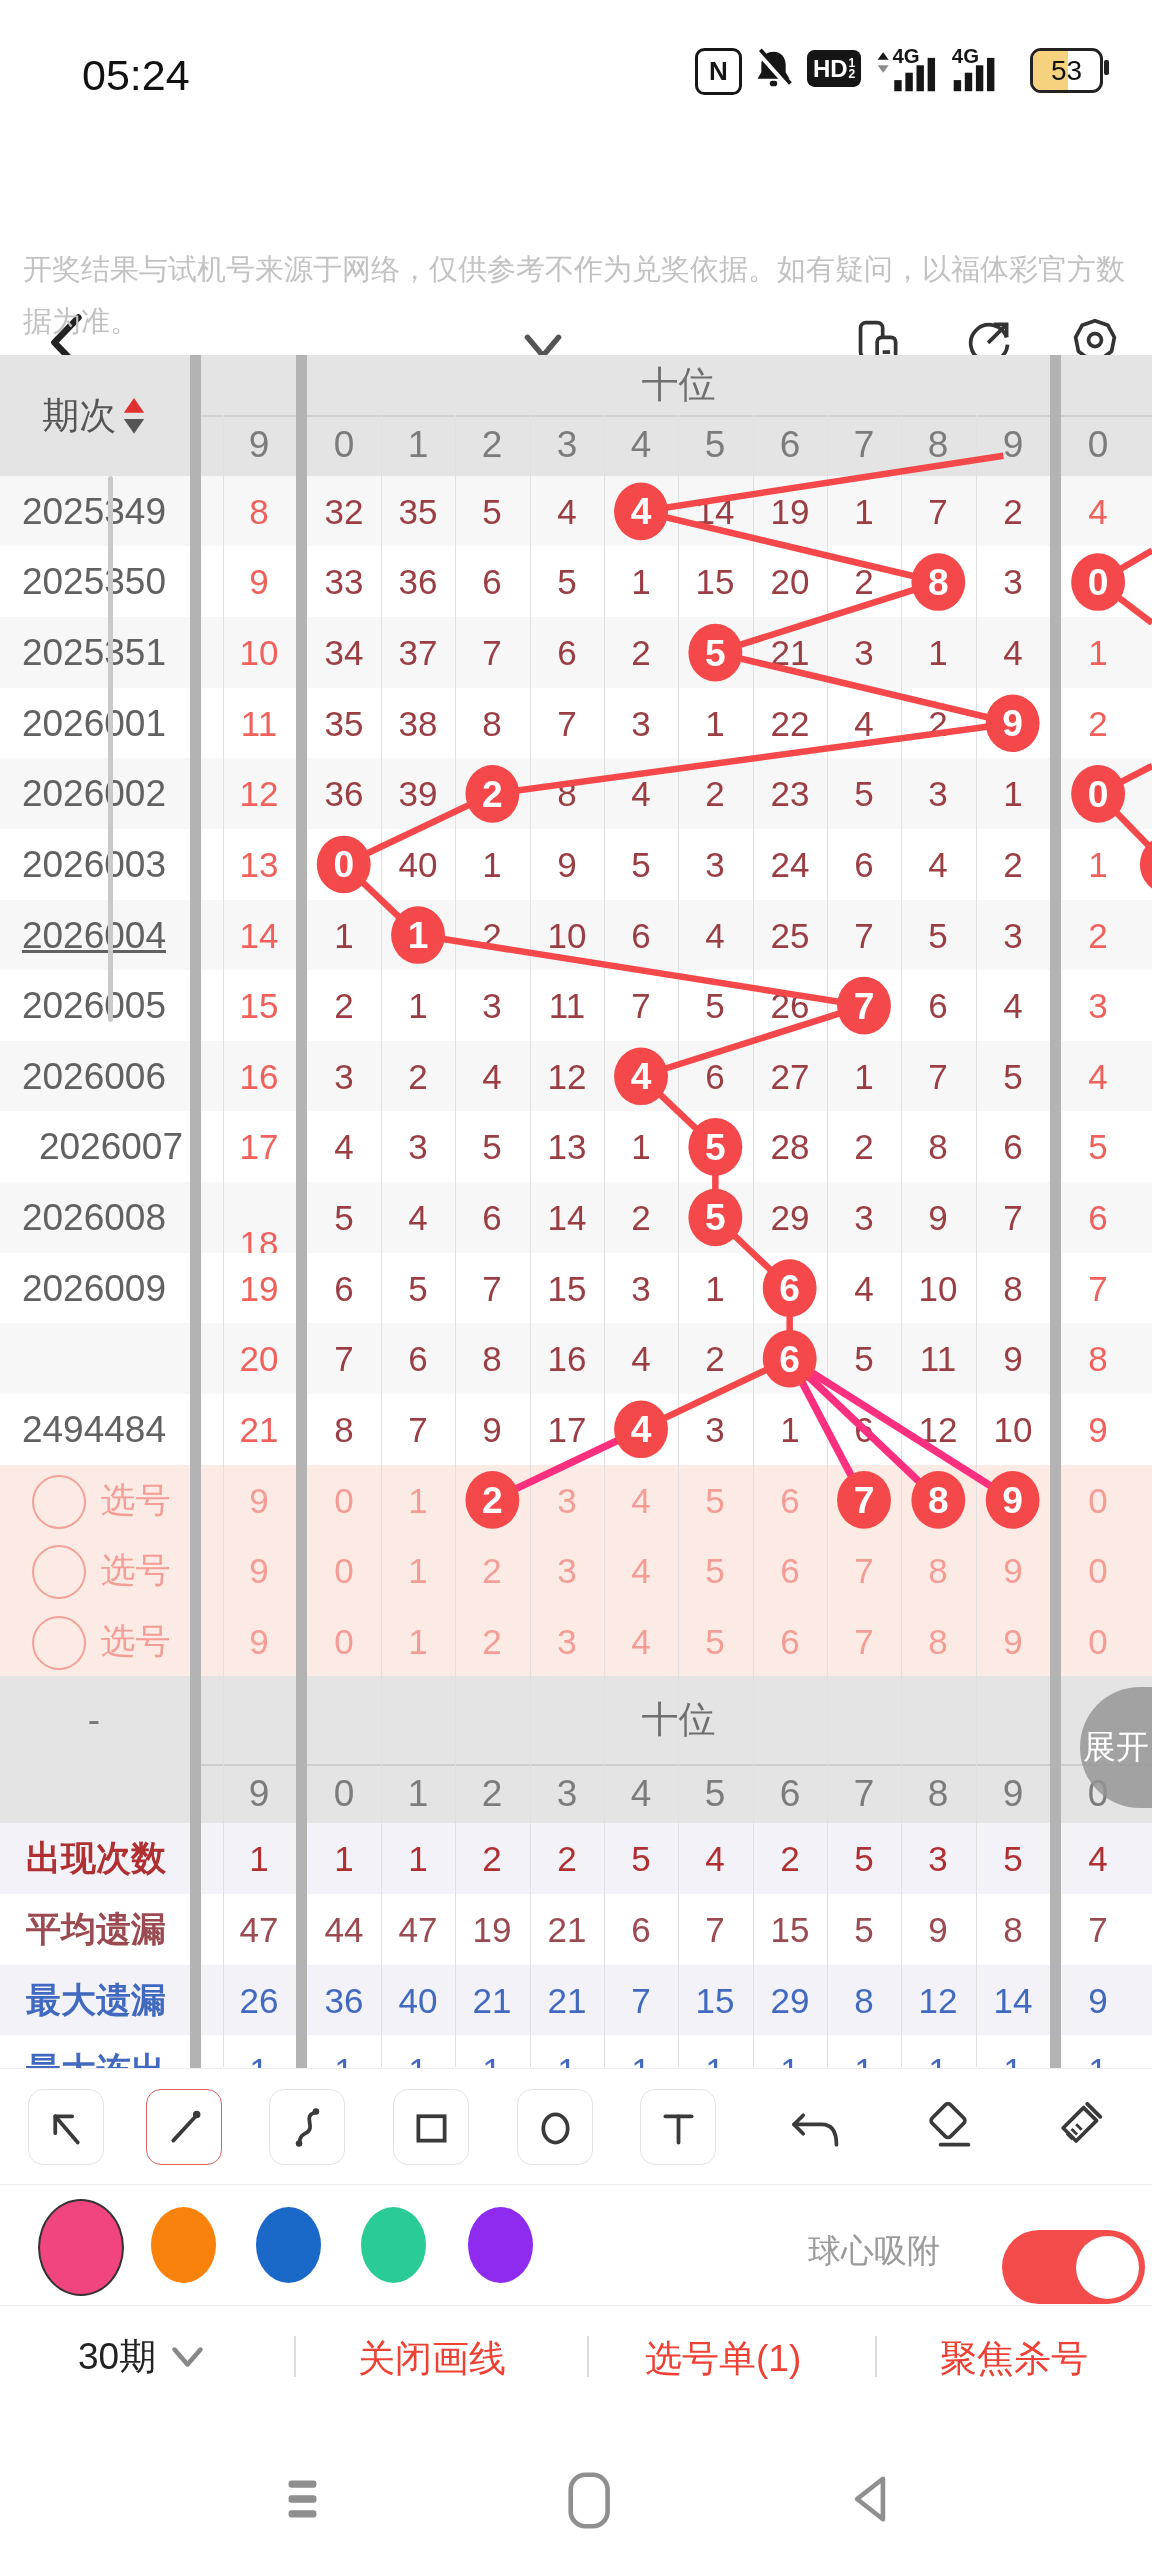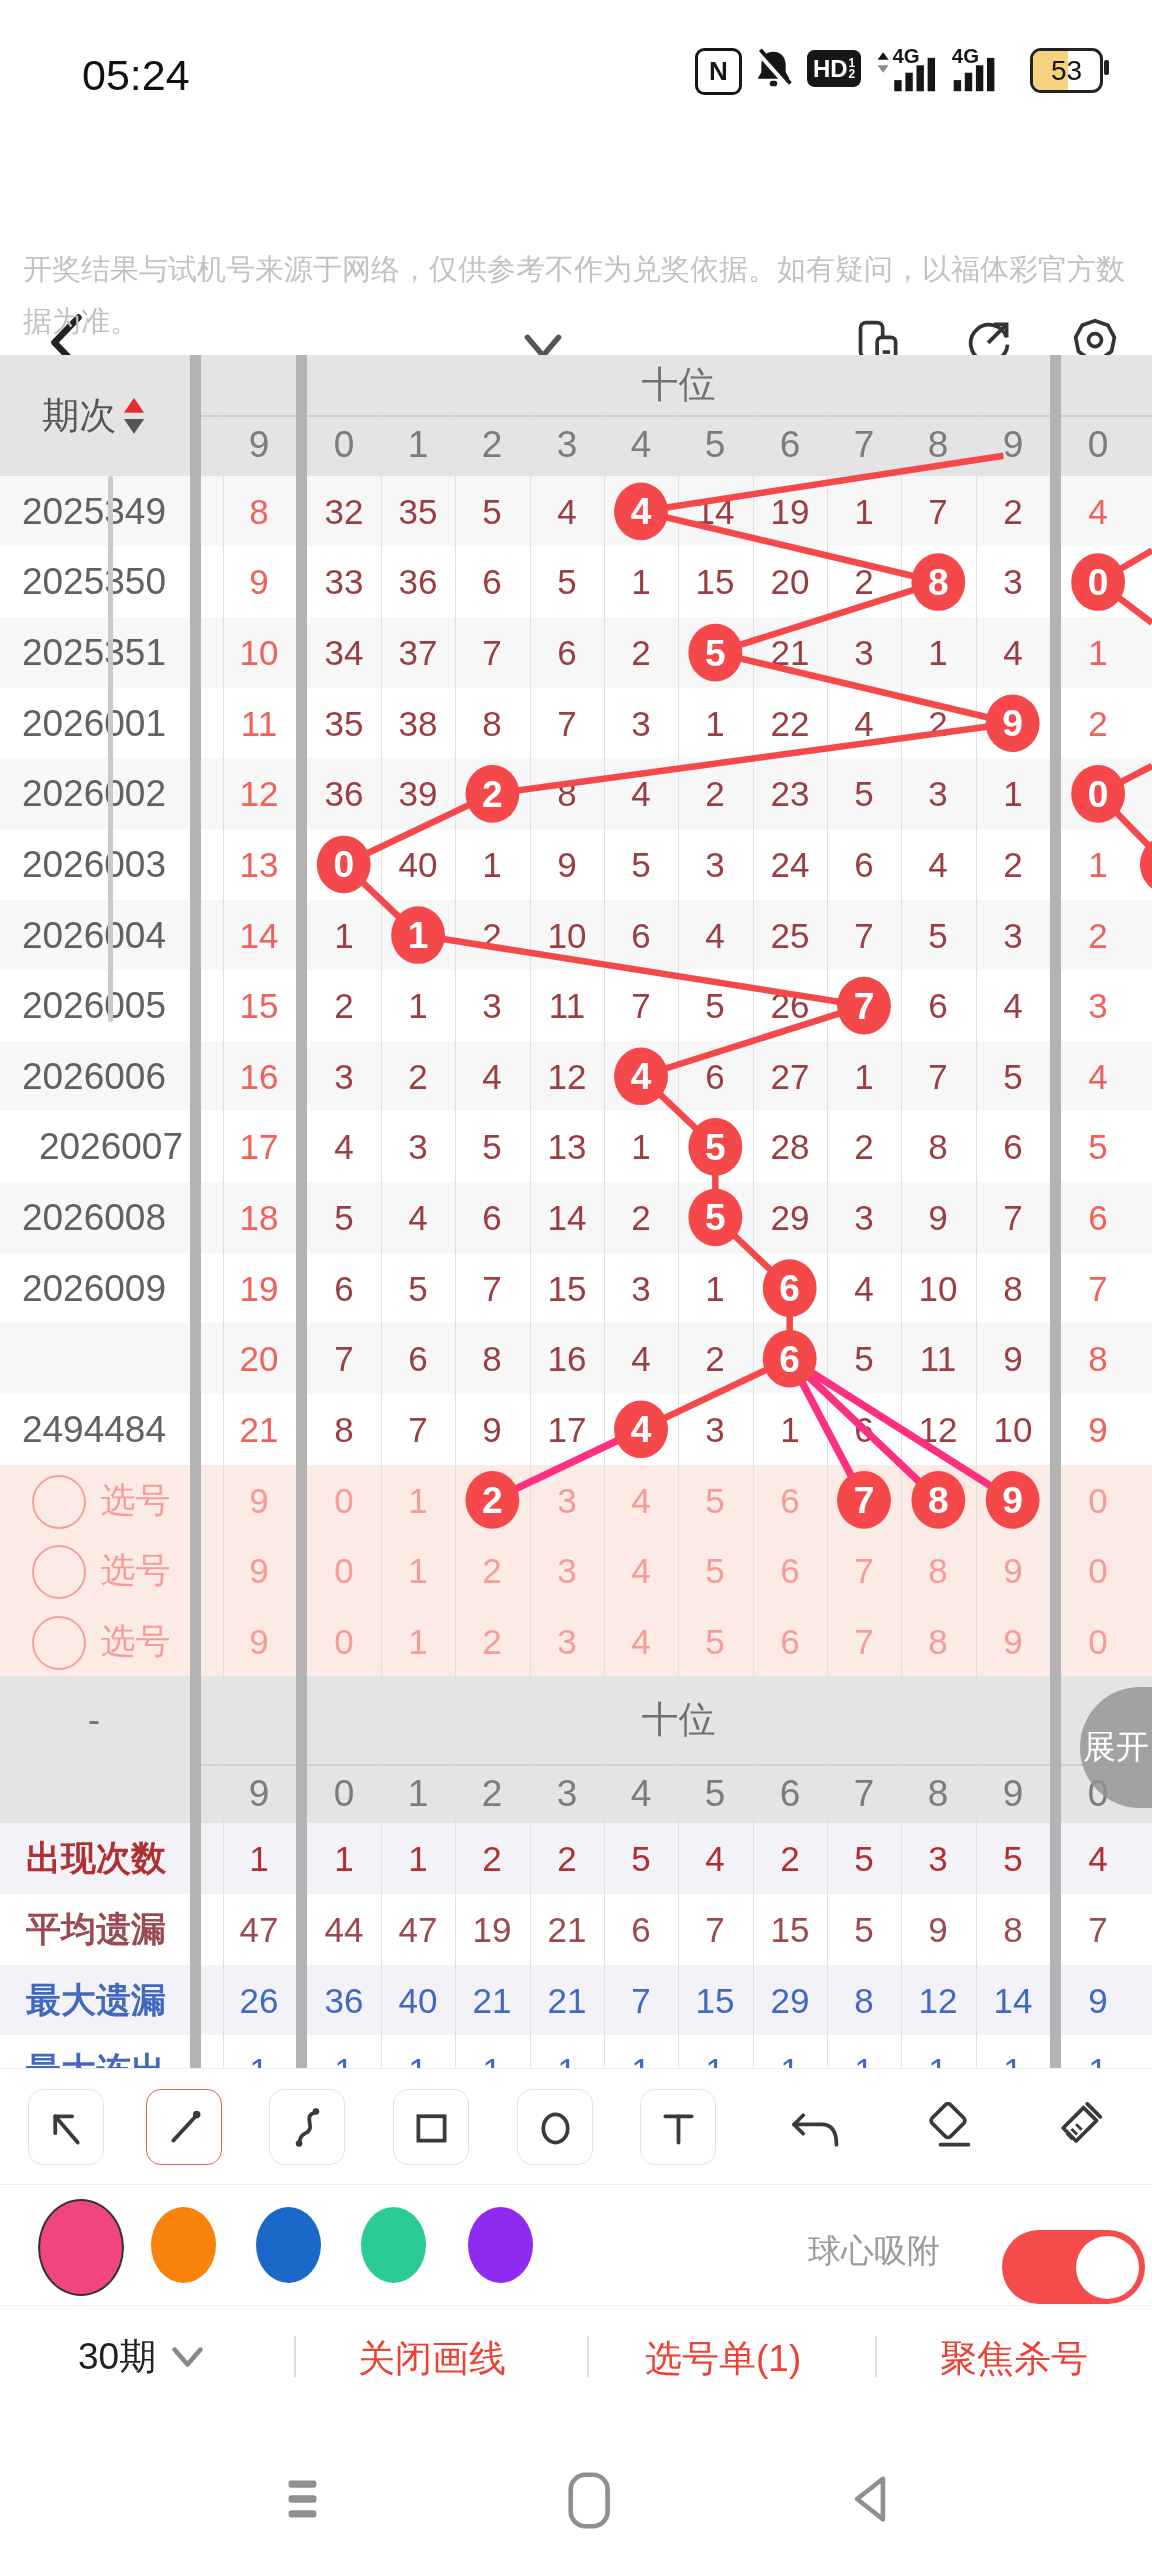--- a/index.html
+++ b/index.html
@@ -234,21 +234,21 @@
     <div class="cell num-main" style="left:530px;top:829px;width:74px;height:71px;">9</div>
     <div class="cell num-main" style="left:604px;top:829px;width:74px;height:71px;">5</div>
     <div class="cell num-main" style="left:678px;top:829px;width:74px;height:71px;">3</div>
     <div class="cell num-main" style="left:753px;top:829px;width:74px;height:71px;">24</div>
     <div class="cell num-main" style="left:827px;top:829px;width:74px;height:71px;">6</div>
     <div class="cell num-main" style="left:901px;top:829px;width:74px;height:71px;">4</div>
     <div class="cell num-main" style="left:976px;top:829px;width:74px;height:71px;">2</div>
     <div class="cell num-side" style="left:1061px;top:829px;width:74px;height:71px;">1</div>
     <div class="a" style="left:0;top:900px;width:1152px;height:71px;background:#f7f7f7;"></div>
     <div class="rowline" style="top:970px;"></div>
-    <div class="cell period" style="left:0px;top:900px;width:188px;height:71px;">2026004</div>
+    <div class="cell period" style="left:0px;top:900px;width:188px;height:71px;text-decoration:underline;">2026004</div>
     <div class="a" style="left:201px;top:900px;width:22px;height:71px;overflow:hidden;">
        <div class="cell" style="left:-52px;top:0;width:74px;height:71px;color:#f0615c;">9</div>
     </div>
     <div class="cell num-side" style="left:223px;top:900px;width:72px;height:71px;">14</div>
     <div class="cell num-main" style="left:307px;top:900px;width:74px;height:71px;">1</div>
     <div class="cell num-main" style="left:381px;top:900px;width:74px;height:71px;">1</div>
     <div class="cell num-main" style="left:455px;top:900px;width:74px;height:71px;">2</div>
     <div class="cell num-main" style="left:530px;top:900px;width:74px;height:71px;">10</div>
     <div class="cell num-main" style="left:604px;top:900px;width:74px;height:71px;">6</div>
     <div class="cell num-main" style="left:678px;top:900px;width:74px;height:71px;">4</div>
@@ -310,21 +310,21 @@
     <div class="cell num-main" style="left:827px;top:1111px;width:74px;height:71px;">2</div>
     <div class="cell num-main" style="left:901px;top:1111px;width:74px;height:71px;">8</div>
     <div class="cell num-main" style="left:976px;top:1111px;width:74px;height:71px;">6</div>
     <div class="cell num-side" style="left:1061px;top:1111px;width:74px;height:71px;">5</div>
     <div class="a" style="left:0;top:1182px;width:1152px;height:71px;background:#f7f7f7;"></div>
     <div class="rowline" style="top:1253px;"></div>
     <div class="cell period" style="left:0px;top:1182px;width:188px;height:71px;">2026008</div>
     <div class="a" style="left:201px;top:1182px;width:22px;height:71px;overflow:hidden;">
        <div class="cell" style="left:-52px;top:0;width:74px;height:71px;color:#f0615c;">3</div>
     </div>
-    <div class="cell num-side" style="left:223px;top:1182px;width:72px;height:71px;">18</div>
+    <div class="cell num-side" style="left:223px;top:1208px;width:72px;height:71px;">18</div>
     <div class="cell num-main" style="left:307px;top:1182px;width:74px;height:71px;">5</div>
     <div class="cell num-main" style="left:381px;top:1182px;width:74px;height:71px;">4</div>
     <div class="cell num-main" style="left:455px;top:1182px;width:74px;height:71px;">6</div>
     <div class="cell num-main" style="left:530px;top:1182px;width:74px;height:71px;">14</div>
     <div class="cell num-main" style="left:604px;top:1182px;width:74px;height:71px;">2</div>
     <div class="cell num-main" style="left:678px;top:1182px;width:74px;height:71px;">5</div>
     <div class="cell num-main" style="left:753px;top:1182px;width:74px;height:71px;">29</div>
     <div class="cell num-main" style="left:827px;top:1182px;width:74px;height:71px;">3</div>
     <div class="cell num-main" style="left:901px;top:1182px;width:74px;height:71px;">9</div>
     <div class="cell num-main" style="left:976px;top:1182px;width:74px;height:71px;">7</div>

